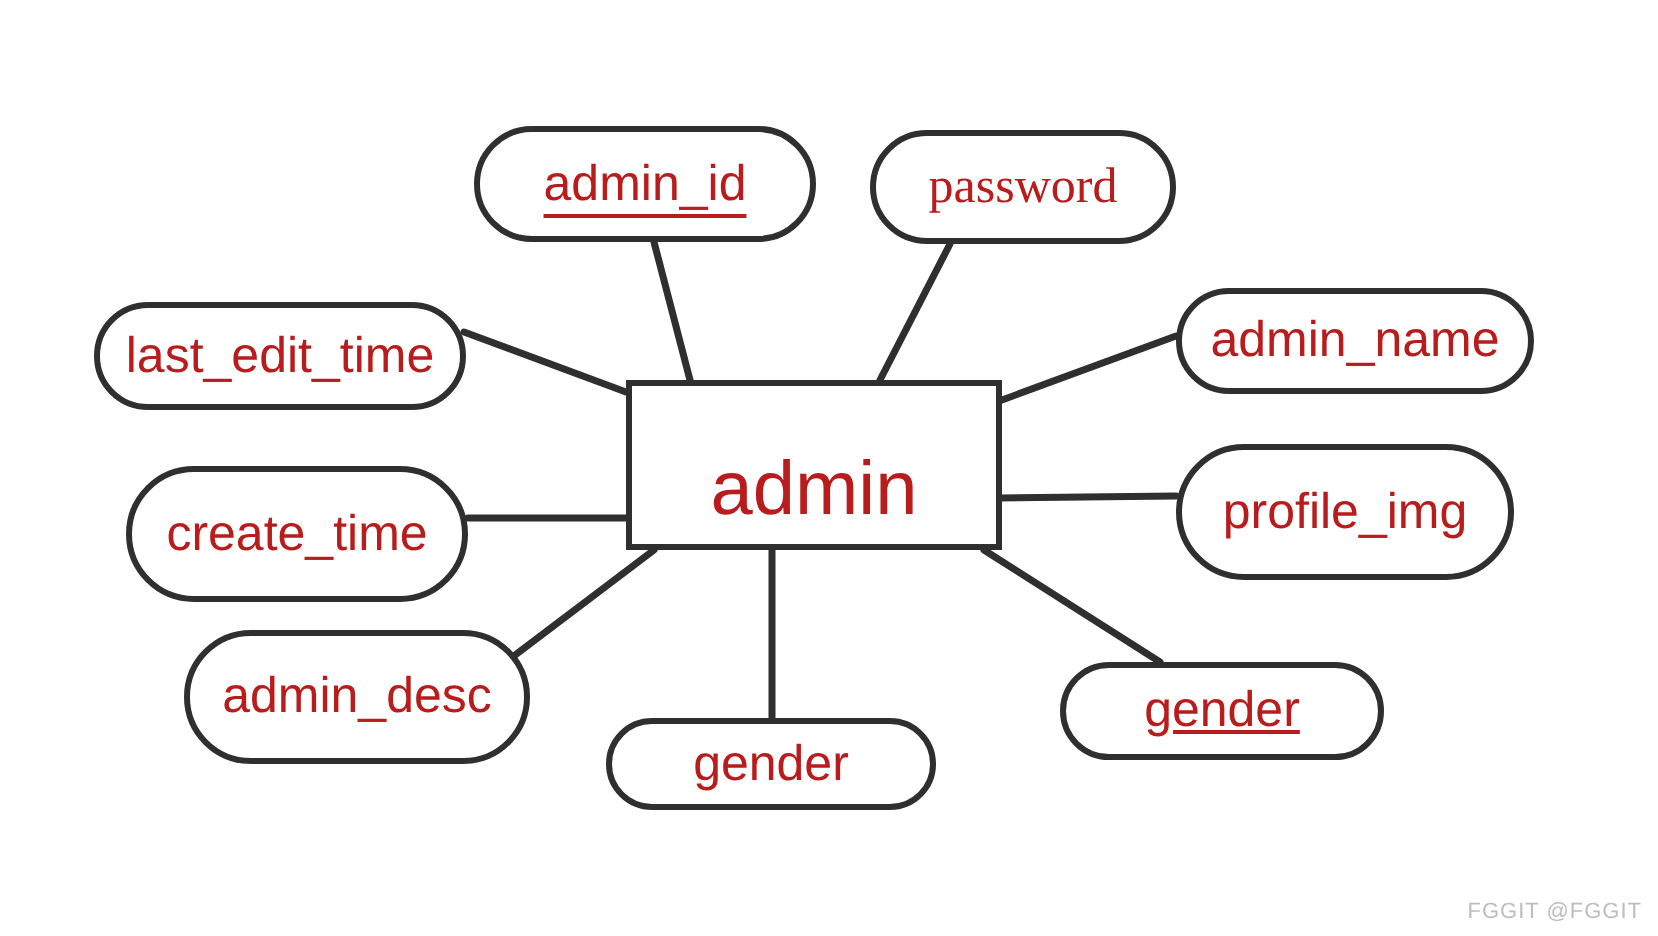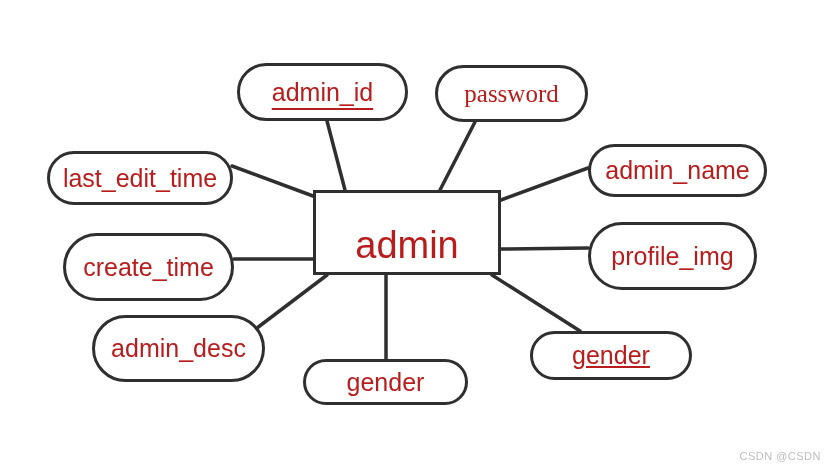--- a/index.html
+++ b/index.html
@@ -113,14 +113,14 @@
         <span class="node-label">admin_desc</span>
       </div>
       <div class="node attribute" style="left: 530px; top: 331px; width: 162px; height: 49px; text-decoration: underline;">
         <span class="node-label">gender</span>
       </div>
       <div class="node attribute" style="left: 303px; top: 359px; width: 165px; height: 46px;">
         <span class="node-label">gender</span>
       </div>
     </div>
 
-  <div id="watermark">CSDN @CSDN</div>
+  <div id="watermark">FGGIT @FGGIT</div>
 </div>
 
 </body></html>

